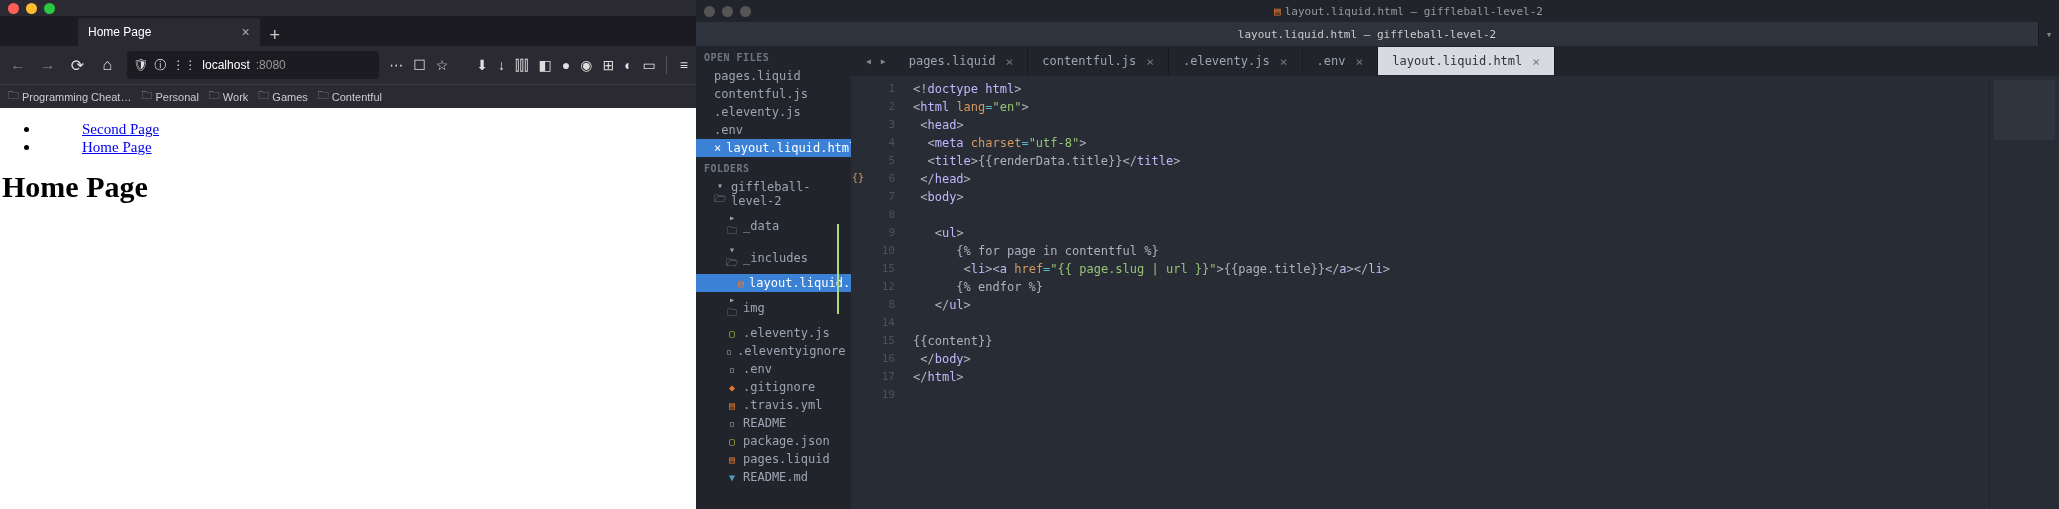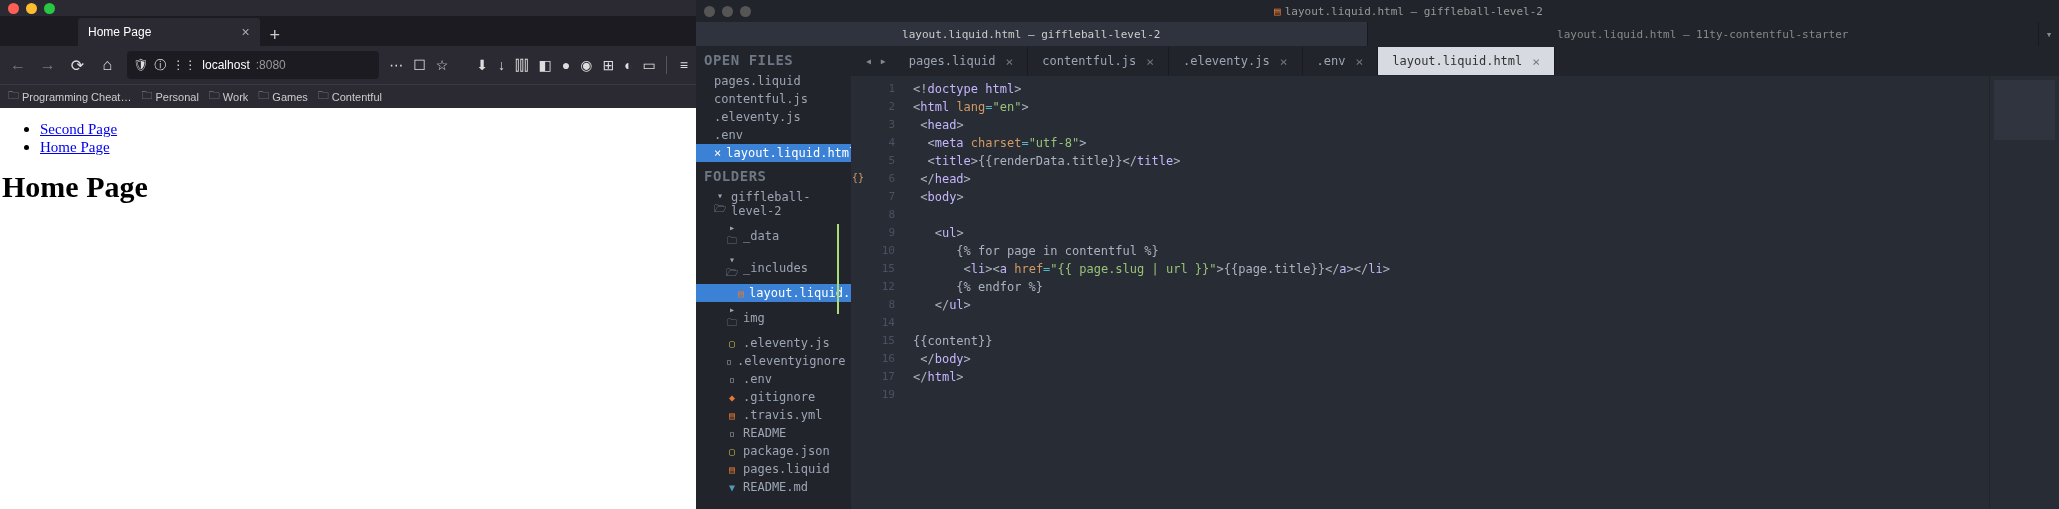--- a/index.html
+++ b/index.html
@@ -20,33 +20,33 @@
 .navbtn.dis { color:#777; }
 .urlbar { flex:0 0 252px; height:28px; background:#1c1b22; border-radius:4px; display:flex; align-items:center; padding:0 6px; gap:6px; font-size:12px; }
 .urlbar .host { color:#fff; }
 .urlbar .port { color:#999; }
 .tbicons { display:flex; gap:10px; align-items:center; margin-left:auto; font-size:14px; }
 .bookmarks { height:24px; background:#2b2a33; border-top:1px solid #3a3946; display:flex; align-items:center; padding:0 8px; gap:10px; color:#ccc; font-size:11px; }
 .bm { display:flex; align-items:center; gap:3px; }
 .bm .folder { color:#999; }
 .page { flex:1; background:#fff; padding:12px 0 0 0; font-family:"Times New Roman",serif; }
 .page ul { padding-left:40px; }
-.page a { color:#0000EE; text-decoration:underline; font-size:15px; }
+.page a { color:#0000EE; text-decoration:underline; font-size:15px;margin-left:42px; }
 .page h1 { font-size:30px; font-weight:bold; margin-top:14px; padding-left:2px; }
 
 .editor { width:1363px; height:100%; background:#2f333d; display:flex; flex-direction:column; color:#abb2bf; font-family:Menlo,Consolas,monospace; font-size:12px; }
 .mac { height:22px; background:#21252b; display:flex; align-items:center; padding-left:8px; gap:7px; }
 .mac .dot { background:#555; }
 .mactitle { flex:1; text-align:center; color:#999; font-size:11px; display:flex; align-items:center; justify-content:center; gap:4px; }
 .projtabs { height:24px; background:#21252b; display:flex; color:#888; font-size:11px; }
 .projtab { flex:1; display:flex; align-items:center; justify-content:center; border-right:1px solid #181a1f; }
 .projtab.active { background:#2f333d; color:#ccc; }
 .body { flex:1; display:flex; }
 .sidebar { width:155px; background:#21252b; color:#9da5b4; font-size:12px; }
-.sb-head { color:#6f7783; font-size:14px; font-weight:bold; padding:6px 8px 4px; letter-spacing:0.5px; }
+.sb-head { color:#6f7783; font-size:10px; font-weight:bold; padding:6px 8px 4px; letter-spacing:0.5px; }
 .sb-item { padding:2px 8px 2px 18px; cursor:default; display:flex; align-items:center; gap:5px; }
 .sb-item.sel { background:#3b82d6; color:#fff; }
 .sb-ico { width:12px; display:inline-block; text-align:center; font-size:10px; }
 .sb-sub { padding-left:30px; }
 .sb-sub2 { padding-left:42px; }
 .main { flex:1; display:flex; flex-direction:column; }
 .filetabs { height:30px; background:#21252b; display:flex; align-items:center; padding-left:6px; }
 .arrows { color:#888; padding:0 8px; font-size:12px; }
 .ftab { height:28px; padding:0 14px; display:flex; align-items:center; gap:10px; color:#9da5b4; font-size:12px; border-right:1px solid #181a1f; }
 .ftab.active { background:#d7dae0; color:#333; }
@@ -147,21 +147,20 @@
     <div class="dot"></div>
     <div class="dot"></div>
     <div class="dot"></div>
     <div class="mactitle">
         <span style="color:#e37933">▤</span>
         <span>layout.liquid.html — giffleball-level-2</span>
       </div>
   </div>
   <div class="projtabs">
     <div class="projtab active">layout.liquid.html — giffleball-level-2</div>
-    <div class="projtab">layout.liquid.html — 11ty-contentful-starter</div>
     <div style="width:20px;display:flex;align-items:center;justify-content:center">▾</div>
   </div>
   <div class="body">
     <div class="sidebar">
       <div class="sb-head">OPEN FILES</div>
       <div class="sb-item">
           <span>pages.liquid</span>
         </div>
       <div class="sb-item">
           <span>contentful.js</span>

